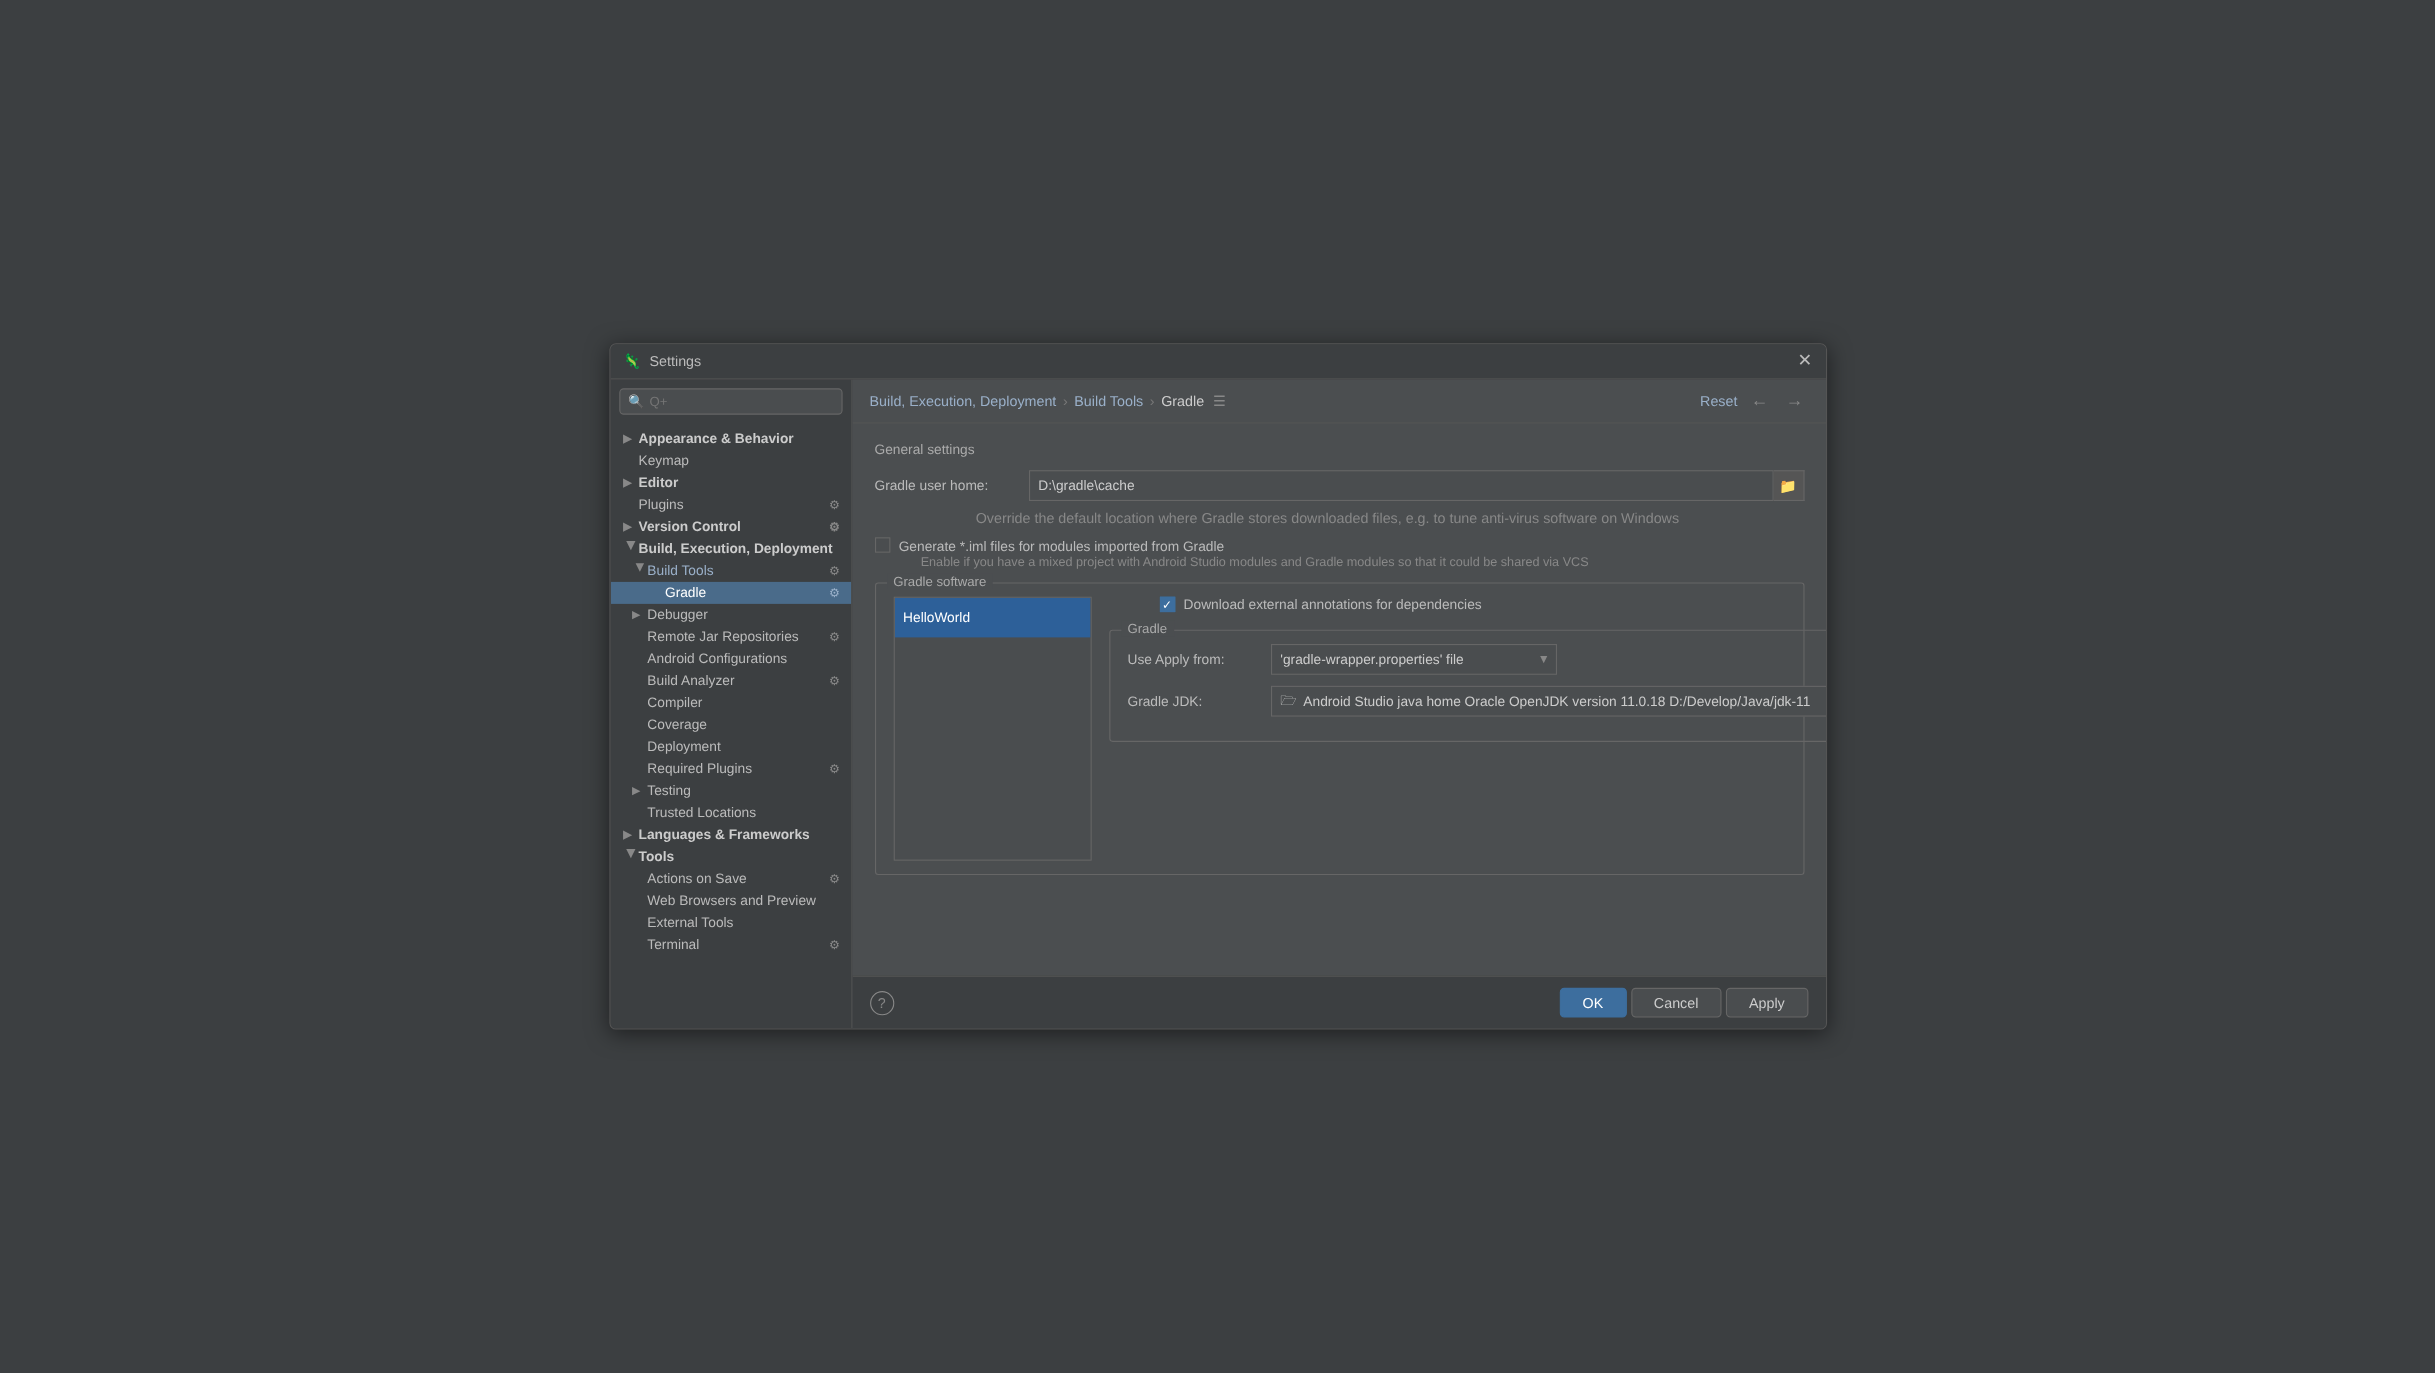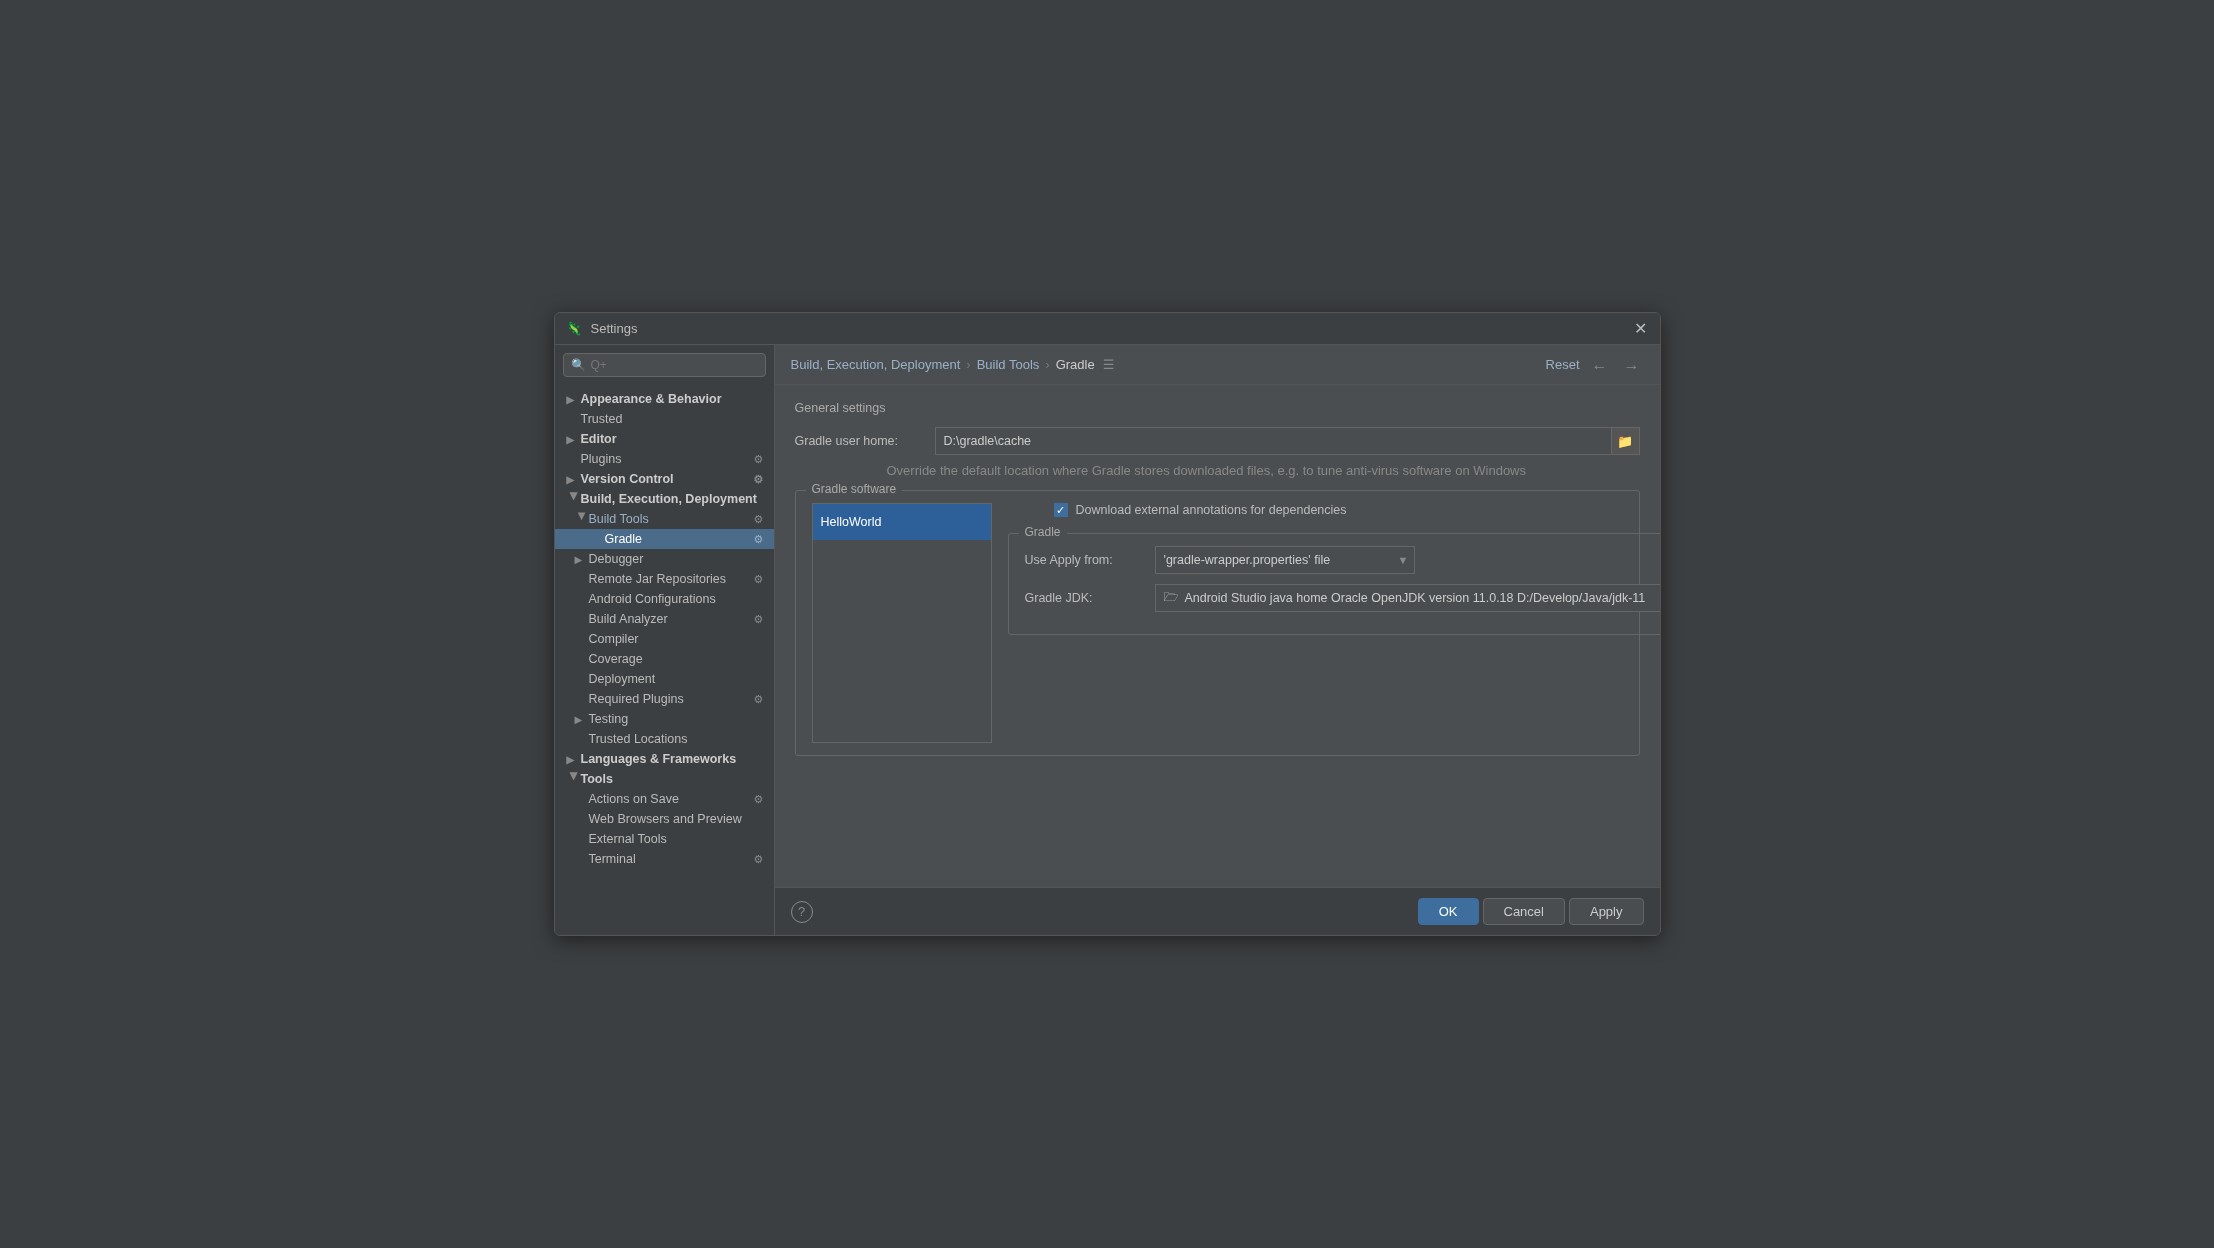--- a/index.html
+++ b/index.html
@@ -425,21 +425,21 @@
       </div>
       <div class="sidebar-tree">
 
         <div class="tree-item tree-group-header">
           <span class="arrow">▶</span>
           <span>Appearance &amp; Behavior</span>
         </div>
 
         <div class="tree-item">
           <span class="arrow"></span>
-          <span>Trusted</span>
+          <span>Keymap</span>
         </div>
 
         <div class="tree-item tree-group-header">
           <span class="arrow">▶</span>
           <span>Editor</span>
         </div>
 
         <div class="tree-item">
           <span class="arrow"></span>
           <span>Plugins</span>
@@ -582,20 +582,27 @@
           <span class="form-label">Gradle user home:</span>
           <div class="form-input-wrap">
             <input class="text-input" type="text" value="D:\gradle\cache" style="">
             <div class="browse-btn">
               <span>📁</span>
             </div>
           </div>
         </div>
         <div class="hint-text">Override the default location where Gradle stores downloaded files, e.g. to tune anti-virus software on Windows</div>
 
+        <div class="checkbox-row">
+          <div class="checkbox-empty"></div>
+          <div>
+            <span class="checkbox-label">Generate *.iml files for modules imported from Gradle</span>
+            <div class="checkbox-hint">Enable if you have a mixed project with Android Studio modules and Gradle modules so that it could be shared via VCS</div>
+          </div>
+        </div>
 
         <div class="section-box">
           <span class="section-box-title">Gradle software</span>
 
           <div class="two-col">
 
             <div class="project-list">
               <div class="list-box">
                 <div class="list-item selected">HelloWorld</div>
               </div>

